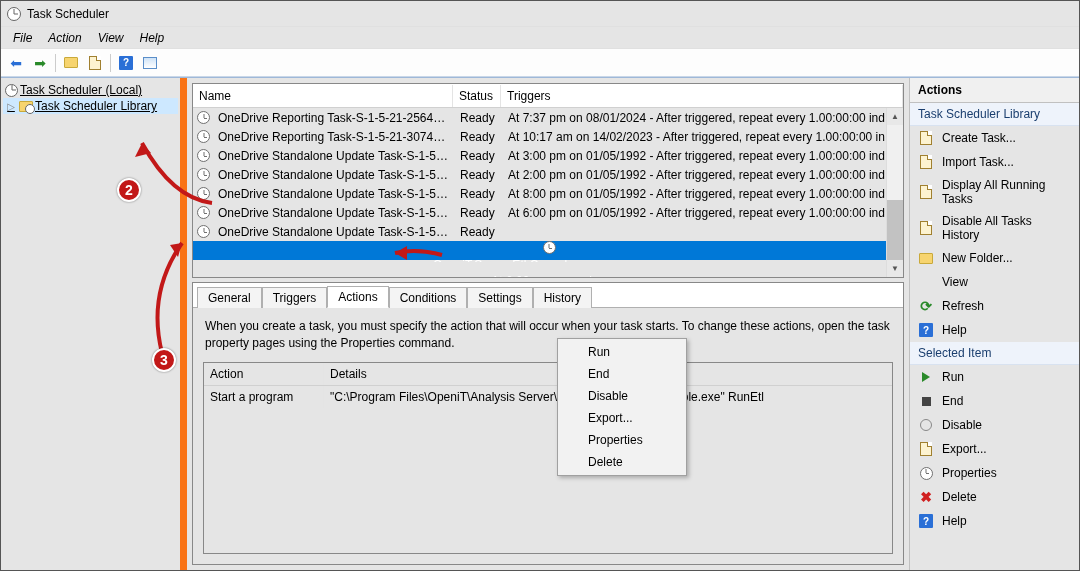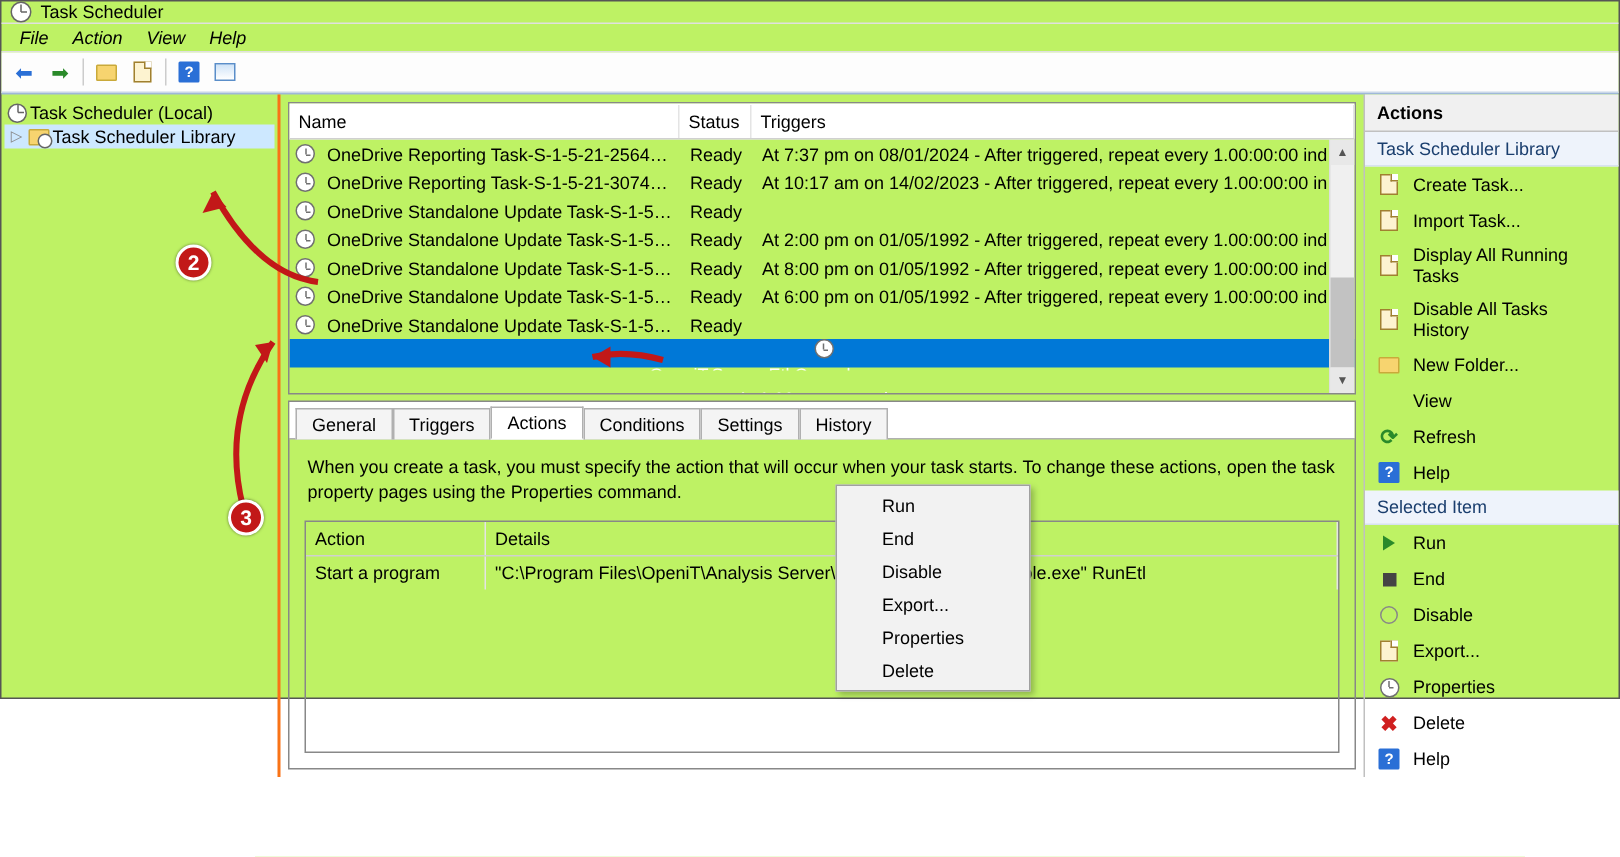--- a/index.html
+++ b/index.html
@@ -1,29 +1,29 @@
 <!DOCTYPE html>
 <html><head>
 <meta charset="utf-8">
 <style>
 * { box-sizing: border-box; margin: 0; padding: 0; font-family: "Segoe UI", Tahoma, sans-serif; font-size: 12px; }
 html, body { width: 1080px; height: 571px; overflow: hidden; background: #fff; }
-.window { width: 1080px; height: 466px; border: 1px solid #555; display: flex; flex-direction: column; background: #bef264; }
+.window { width: 1080px; height: 571px; border: 1px solid #555; display: flex; flex-direction: column; background: #e5e5e5; }
 .titlebar { height: 26px; display: flex; align-items: center; padding: 0 6px; border-bottom: 1px solid #e0e0e0; }
 .titlebar .icon { margin-right: 6px; }
 .clock-icon { width:14px; height:14px; border:1px solid #666; border-radius:50%; position:relative; display:inline-block; background:#fff; }
 .clock-icon::before { content:""; position:absolute; left:50%; top:50%; width:1px; height:5px; background:#666; transform-origin:bottom; transform:translate(-50%,-100%); }
 .clock-icon::after { content:""; position:absolute; left:50%; top:50%; width:4px; height:1px; background:#666; transform:translate(0,-50%); }
 .menubar { height: 22px; display:flex; align-items:center; padding:0 4px; border-bottom:1px solid #e0e0e0;font-style:italic; }
 .menubar .menu-item { padding: 2px 8px; cursor: default; }
 .toolbar { height: 28px; display:flex; align-items:center; padding: 2px 4px; border-bottom:1px solid #c9d7e8; gap:2px; background:#fdfdfd; }
 .tool-btn { width:22px; height:22px; display:flex; align-items:center; justify-content:center; border:1px solid transparent; }
 .divider { width:1px; height:18px; background:#ccc; margin:0 2px; }
 .content { flex:1; display:flex; border-top:1px solid #9fb8d8; }
-.left-pane { width:186px; border-right:2px solid #f97316; padding:4px 2px; position:relative; }
+.left-pane { width:186px; border-right:7px solid #f97316; padding:4px 2px; position:relative;text-decoration:underline; }
 .tree-item { display:flex; align-items:center; padding:1px 2px; gap:2px; white-space:nowrap; cursor:default; }
 .tree-item.sel { background:#cde8ff; }
 .expander { width:12px; text-align:center; color:#888; cursor:pointer; font-size:10px; }
 .folder-icon { width:14px; height:11px; background:#f7d46f; border:1px solid #c9a93a; border-radius:1px; position:relative; display:inline-block; }
 .folder-icon.clock::after { content:""; position:absolute; right:-3px; bottom:-3px; width:8px; height:8px; border:1px solid #666; border-radius:50%; background:#fff; }
 .center { flex:1; display:flex; flex-direction:column; padding:5px; gap:4px; min-width:0; }
 .grid-wrap { border:1px solid #888; height:195px; display:flex; flex-direction:column; }
 .grid-header { display:flex; background:#fff; border-bottom:1px solid #d0d0d0; height:24px; align-items:center; }
 .col { padding:4px 6px; border-right:1px solid #e4e4e4; overflow:hidden; white-space:nowrap; text-overflow:ellipsis; }
 .col.name { width:260px; } .col.status { width:48px; } .col.triggers { flex:1; }
@@ -141,20 +141,21 @@
             <div class="grid-row">
               <span class="row-icon small-clock"></span>
               <div class="col name" style="width:242px;">OneDrive Reporting Task-S-1-5-21-307403751...</div>
               <div class="col status">Ready</div>
               <div class="col triggers">At 10:17 am on 14/02/2023 - After triggered, repeat every 1.00:00:00 in</div>
             </div>
             <div class="grid-row">
               <span class="row-icon small-clock"></span>
               <div class="col name" style="width:242px;">OneDrive Standalone Update Task-S-1-5-21-2...</div>
               <div class="col status">Ready</div>
+              <div class="col triggers">At 3:00 pm on 01/05/1992 - After triggered, repeat every 1.00:00:00 ind</div>
             </div>
             <div class="grid-row">
               <span class="row-icon small-clock"></span>
               <div class="col name" style="width:242px;">OneDrive Standalone Update Task-S-1-5-21-2...</div>
               <div class="col status">Ready</div>
               <div class="col triggers">At 2:00 pm on 01/05/1992 - After triggered, repeat every 1.00:00:00 ind</div>
             </div>
             <div class="grid-row">
               <span class="row-icon small-clock"></span>
               <div class="col name" style="width:242px;">OneDrive Standalone Update Task-S-1-5-21-2...</div>

